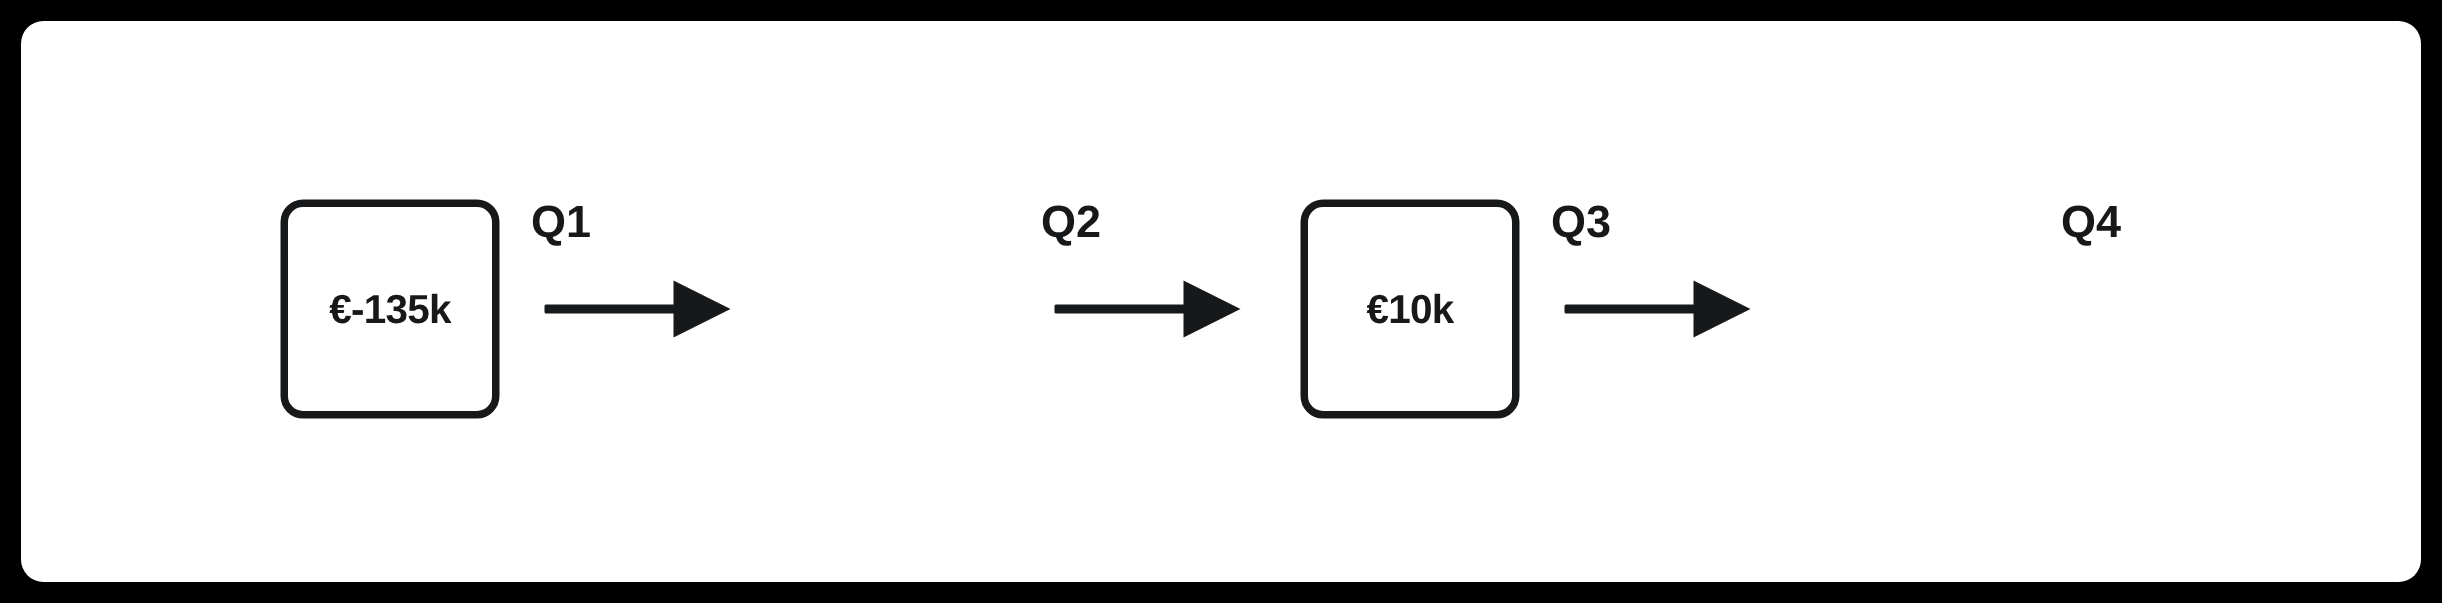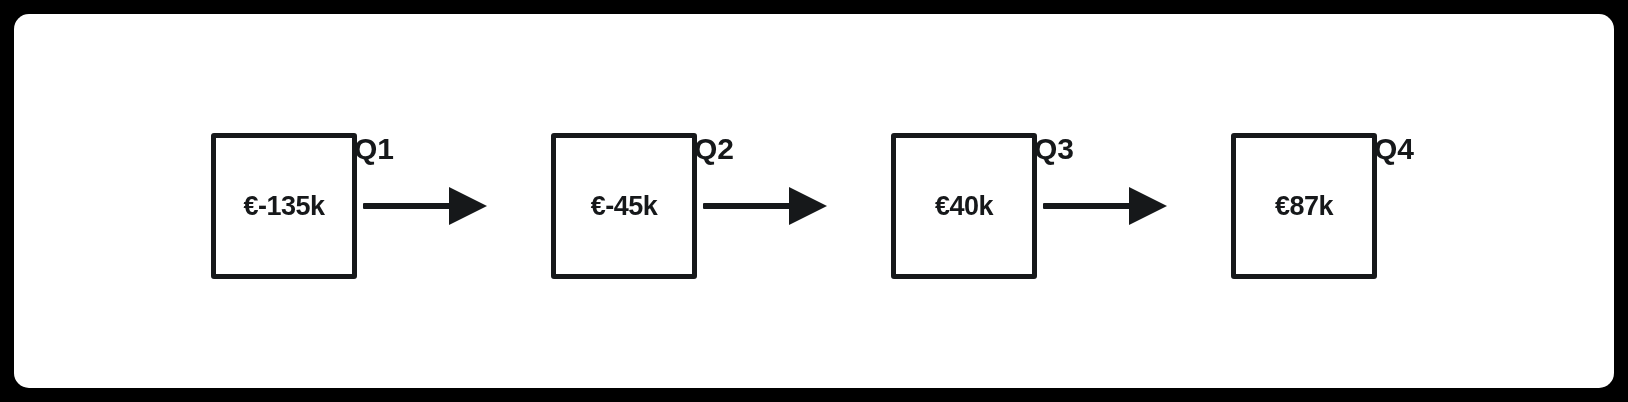--- a/index.html
+++ b/index.html
@@ -55,25 +55,24 @@
   
   .node {
     position: absolute;
     left: 14px;
     top: 14px;
     width: 146px;
     height: 146px;
     box-sizing: border-box;
     background: #ffffff;
     border: 5px solid #16181a;
-    border-radius: 3px;
+    border-radius: 15px;
     display: flex;
     align-items: center;
     justify-content: center;
-    margin-left: 24px;
   }
   .node-label {
     font-size: 27px;
     font-weight: bold;
     color: #16181a;
     letter-spacing: -0.5px;
     line-height: 1;
     white-space: nowrap;
   }
 
@@ -129,43 +128,37 @@
           <span class="node-label">€-135k</span>
         </div>
         <div class="edge-label">Q1</div>
         <div class="arrow">
           <div class="arrow-shaft"></div>
           <div class="arrow-head"></div>
         </div>
       </div>
 
       <div class="step" style="left:340px;">
-        <div class="node">
-          <span class="node-label">€-45k</span>
-        </div>
         <div class="edge-label">Q2</div>
         <div class="arrow">
           <div class="arrow-shaft"></div>
           <div class="arrow-head"></div>
         </div>
       </div>
 
       <div class="step" style="left:680px;">
         <div class="node">
-          <span class="node-label">€40k</span>
+          <span class="node-label">€10k</span>
         </div>
         <div class="edge-label">Q3</div>
         <div class="arrow">
           <div class="arrow-shaft"></div>
           <div class="arrow-head"></div>
         </div>
       </div>
 
       <div class="step last" style="left:1020px;">
-        <div class="node">
-          <span class="node-label">€87k</span>
-        </div>
         <div class="edge-label">Q4</div>
       </div>
 
     </div>
   </div>
 </div>
 
 </body></html>

